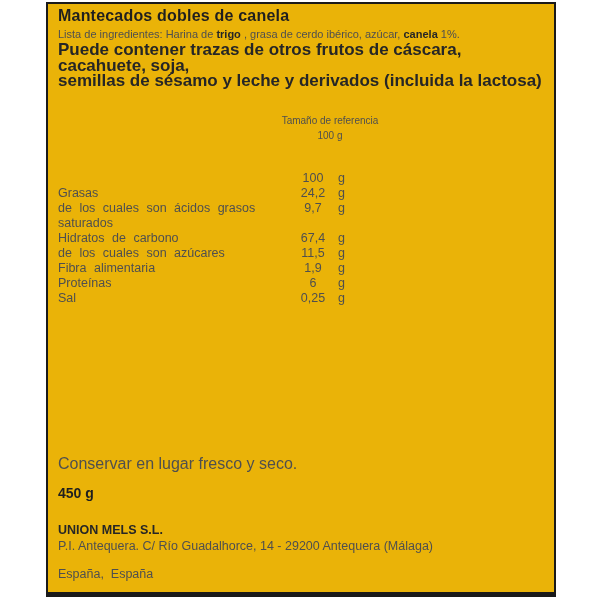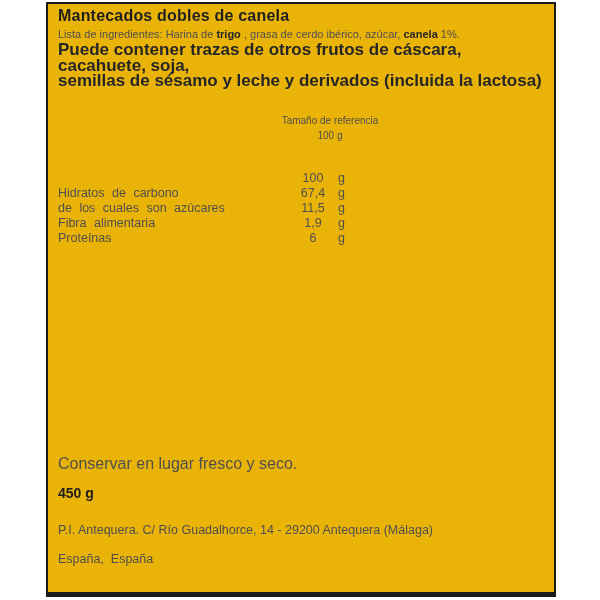--- a/index.html
+++ b/index.html
@@ -146,20 +146,32 @@
   </div>
 
   <div class="nutrition">
       <div class="nrow">
         <div class="nlabel"></div>
         <div class="nvals">
           <div class="vline"><span class="num">100</span><span class="unit">g</span></div>
         </div>
       </div>
       <div class="nrow">
+        <div class="nlabel">Grasas</div>
+        <div class="nvals">
+          <div class="vline"><span class="num">24,2</span><span class="unit">g</span></div>
+        </div>
+      </div>
+      <div class="nrow">
+        <div class="nlabel">de los cuales son ácidos grasos saturados</div>
+        <div class="nvals">
+          <div class="vline"><span class="num">9,7</span><span class="unit">g</span></div>
+        </div>
+      </div>
+      <div class="nrow">
         <div class="nlabel">Hidratos de carbono</div>
         <div class="nvals">
           <div class="vline"><span class="num">67,4</span><span class="unit">g</span></div>
         </div>
       </div>
       <div class="nrow">
         <div class="nlabel">de los cuales son azúcares</div>
         <div class="nvals">
           <div class="vline"><span class="num">11,5</span><span class="unit">g</span></div>
         </div>
@@ -169,24 +181,31 @@
         <div class="nvals">
           <div class="vline"><span class="num">1,9</span><span class="unit">g</span></div>
         </div>
       </div>
       <div class="nrow">
         <div class="nlabel">Proteínas</div>
         <div class="nvals">
           <div class="vline"><span class="num">6</span><span class="unit">g</span></div>
         </div>
       </div>
+      <div class="nrow">
+        <div class="nlabel">Sal</div>
+        <div class="nvals">
+          <div class="vline"><span class="num">0,25</span><span class="unit">g</span></div>
+        </div>
+      </div>
     </div>
 
   <div class="storage">Conservar en lugar fresco y seco.</div>
 
   <div class="weight">450 g</div>
 
   <div class="company">
+    <div class="cname">UNION MELS S.L.</div>
     <div>P.I. Antequera. C/ Río Guadalhorce, 14 - 29200 Antequera (Málaga)</div>
     <div class="prewrap">España,  España</div>
   </div>
 
 </div>
 
 </body></html>

